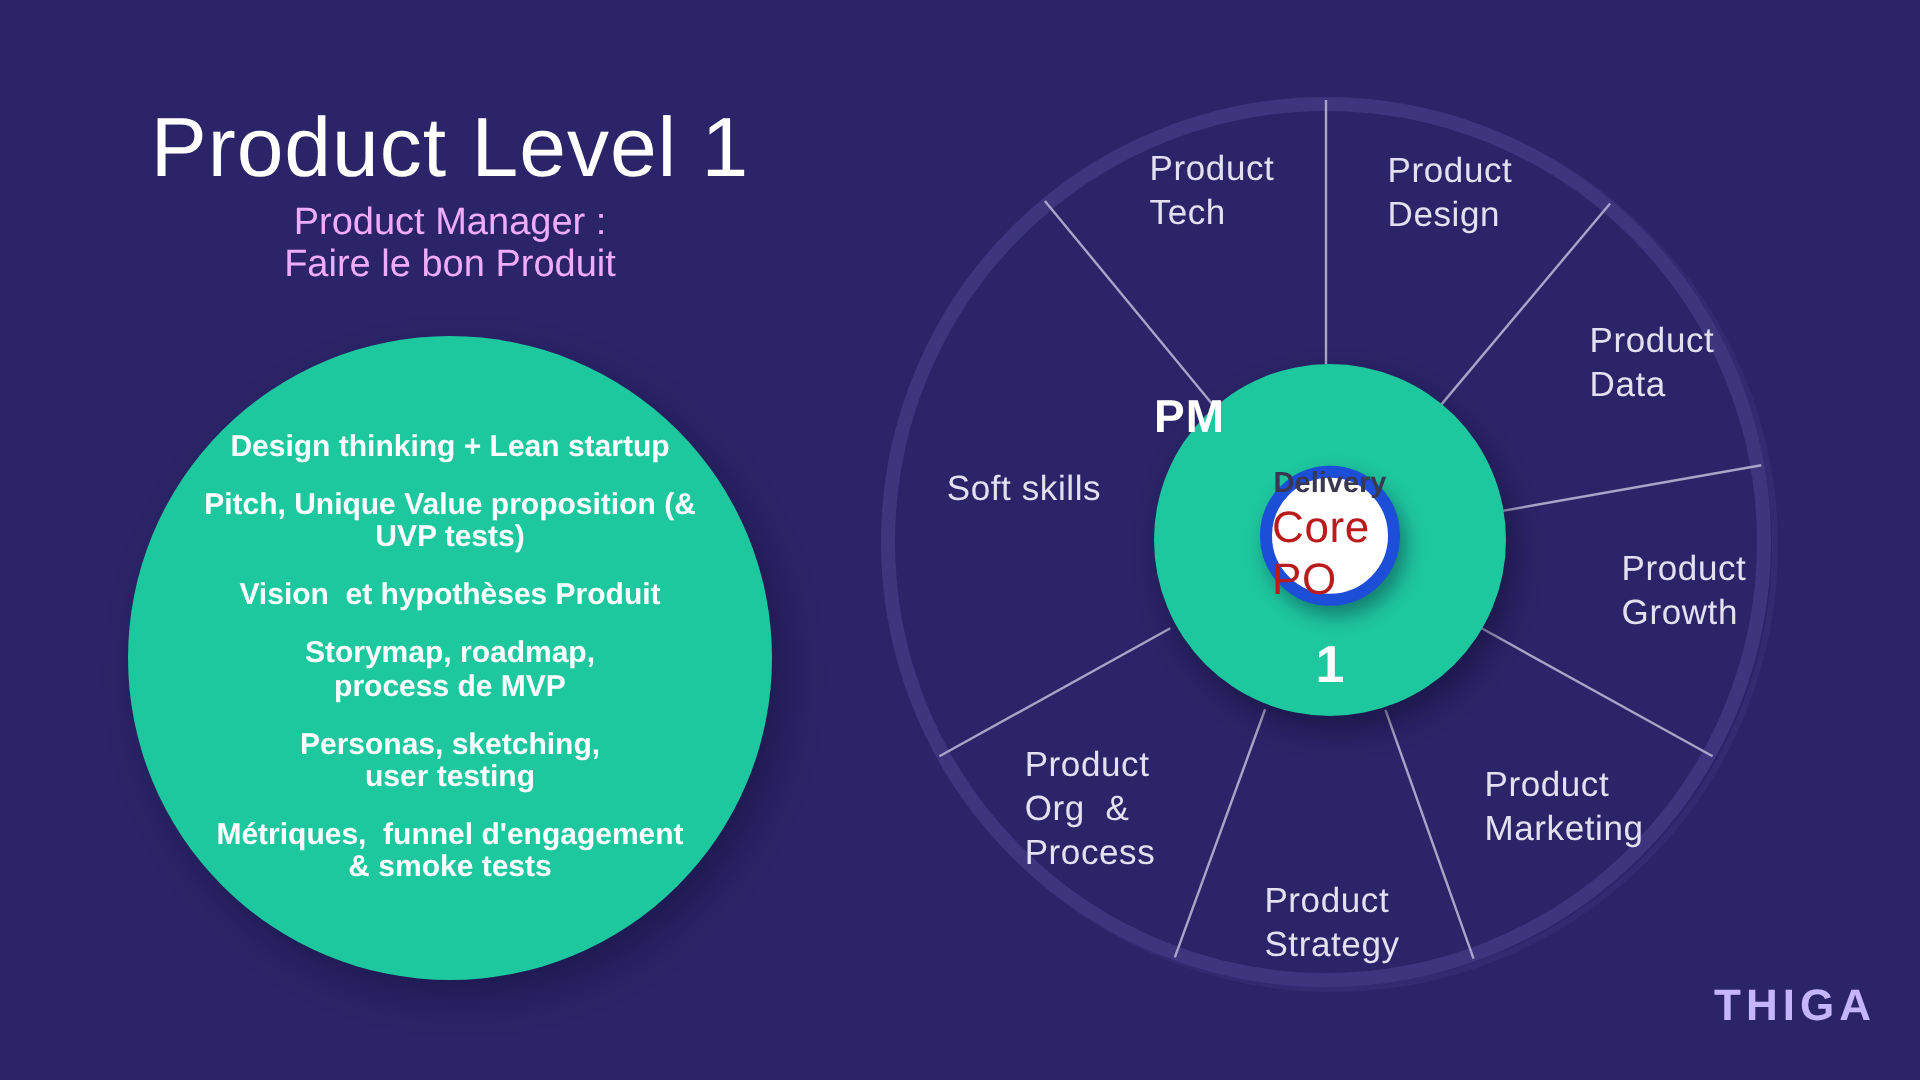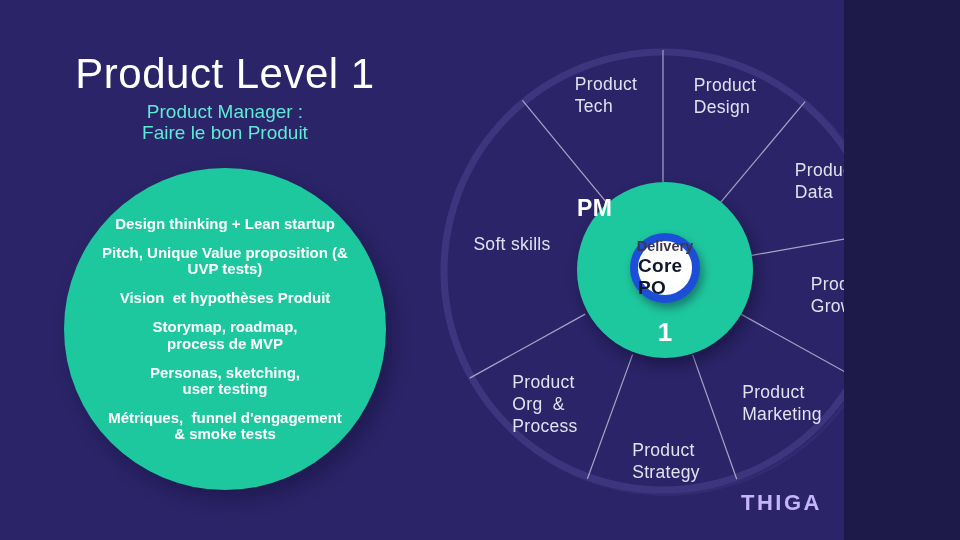--- a/index.html
+++ b/index.html
@@ -1,34 +1,34 @@
 <!DOCTYPE html>
 <html><head>
 <meta charset="utf-8">
 <style>
   * { margin: 0; padding: 0; box-sizing: border-box; }
   html, body { background: #1d1a4a; }
   .slide {
     position: relative;
-    width: 844px; height: 540px;
+    width: 960px; height: 540px;
     background: #2b2468;
     overflow: hidden;
     font-family: "Liberation Sans", sans-serif;
   }
   
   .page-title {
     position: absolute; left: 40px; top: 50px; width: 370px;
     text-align: center;
     font-size: 42px; font-weight: 400; color: #ffffff;
     letter-spacing: 0.5px;
   }
   .subtitle {
     position: absolute; left: 40px; top: 101px; width: 370px;
     text-align: center;
-    font-size: 19px; line-height: 21px; color: #5eead4;
+    font-size: 19px; line-height: 21px; color: #f0abfc;
     white-space: pre-line;
   }
   .skills-circle {
     position: absolute; left: 64px; top: 168px;
     width: 322px; height: 322px; border-radius: 50%;
     background: #1ec89e;
     box-shadow: 7px 9px 18px rgba(10, 8, 40, 0.35);
     display: flex; align-items: center; justify-content: center;
   }
   .skills-list {
@@ -59,27 +59,27 @@
   }
   .hub-bottom {
     position: absolute; bottom: 10px; width: 100%; text-align: center;
     font-size: 26px; font-weight: 700; color: #ffffff;
   }
   .hub-inner {
     position: absolute; left: 50%; top: 50%;
     transform: translate(-50%, -53%);
     width: 70px; height: 70px;
     background: #ffffff;
-    border: 8px solid #1d4ed8;
+    border: 6px solid #1d4ed8;
     border-radius: 50%;
     box-shadow: 3px 5px 10px rgba(10, 8, 40, 0.4);
     display: flex; flex-direction: column; align-items: center; justify-content: center;
   }
   .hub-delivery { font-size: 14.5px; font-weight: 700; color: #3a3750; }
-  .hub-corepo { font-size: 19px; font-weight: 700; color: #0f172a; margin-top: 1px; letter-spacing: 0.3px; }
+  .hub-corepo { font-size: 22px; font-weight: 400; color: #b91c1c; margin-top: 1px; letter-spacing: 0.3px; }
   
   .logo {
     position: absolute; right: 22px; bottom: 24px;
     font-size: 22px; font-weight: 700; letter-spacing: 2.5px;
     color: #c4b5fd;
   }
 </style>
 </head>
 <body>
 

